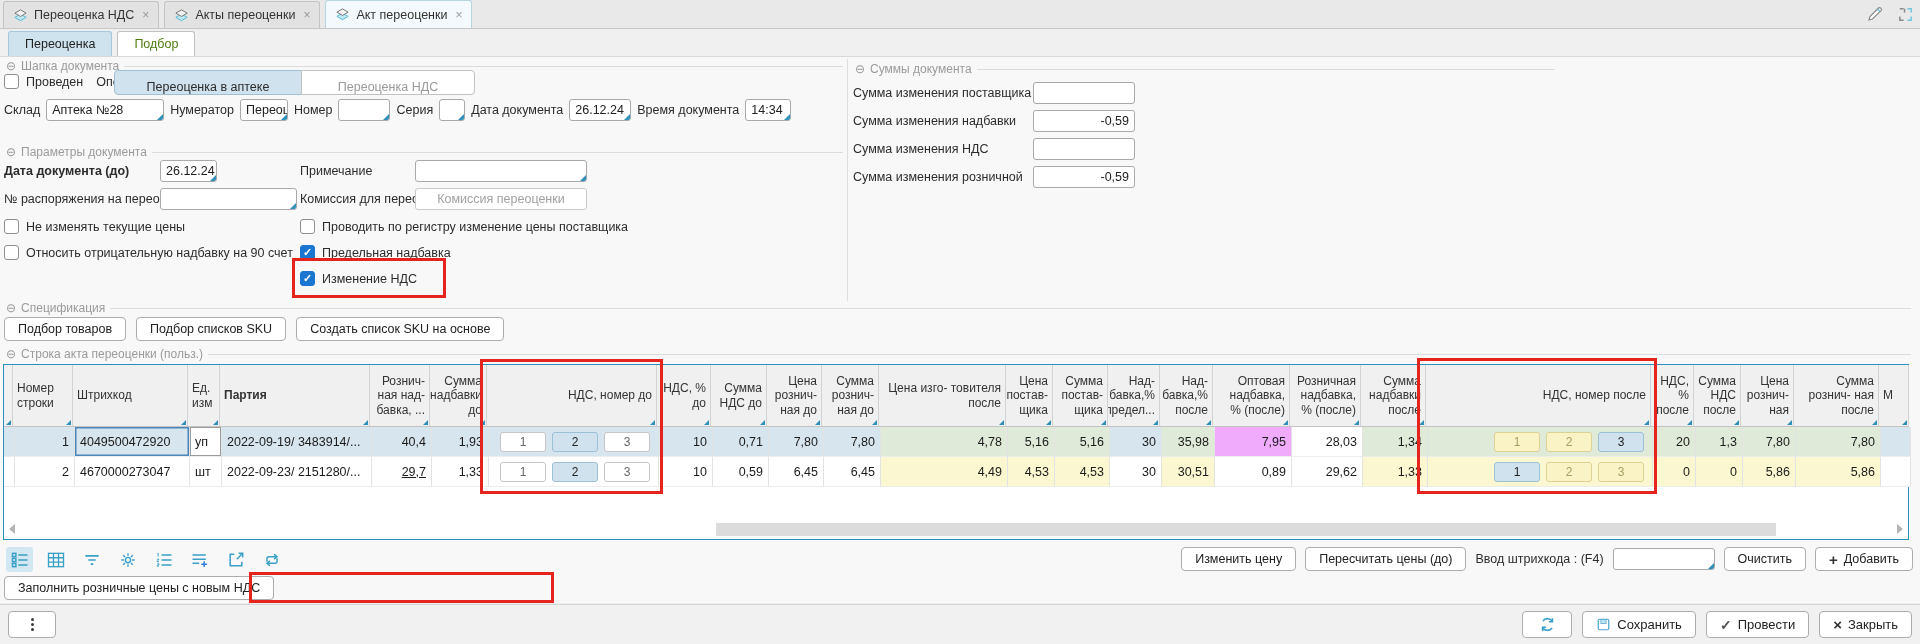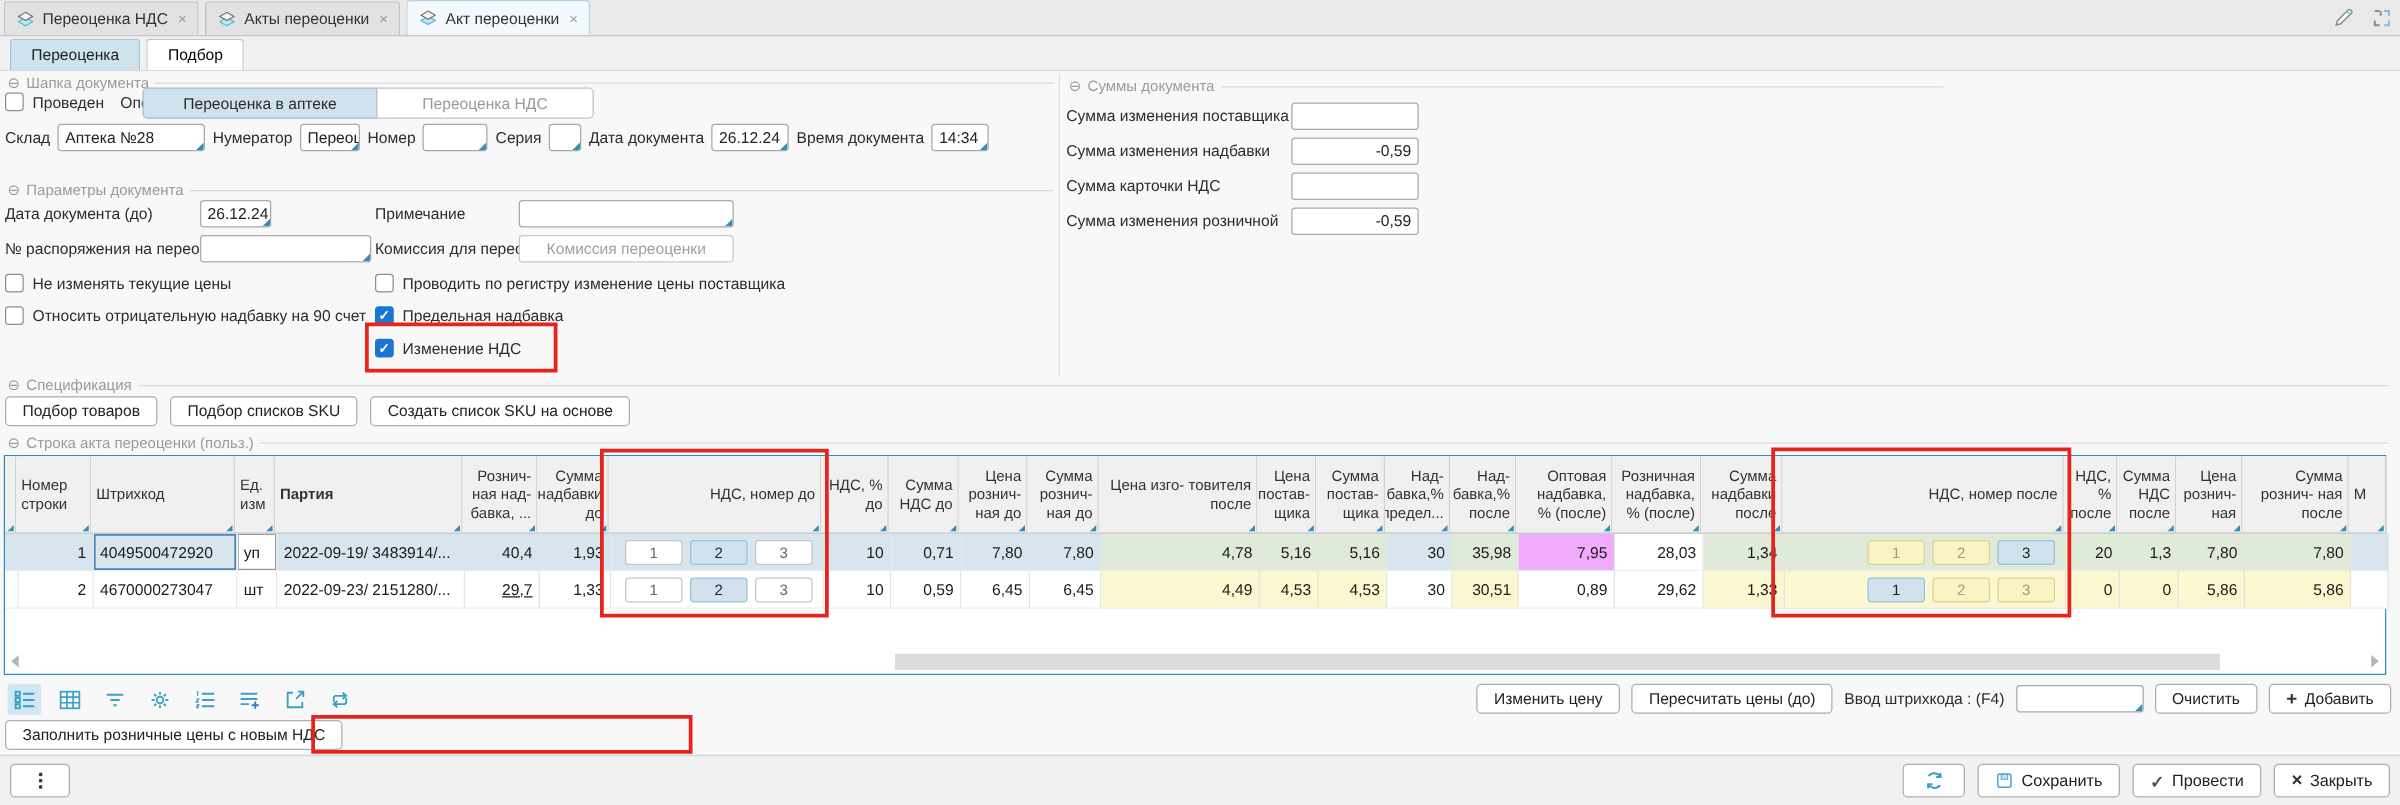--- a/index.html
+++ b/index.html
@@ -14,21 +14,21 @@
     background:#e2e2e2; border:1px solid #c4c4c4; border-bottom:none; border-radius:3px 3px 0 0;
     margin-right:5px; color:#333; }
   .dtab.active { background:#f3f9fc; border-color:#b7d4e1; height:28px; }
   .dtab .x { color:#9a9a9a; font-size:12px; margin-left:2px; }
   .top-icons { position:absolute; right:6px; top:4px; display:flex; gap:12px; align-items:center; }
 
   
   .view-bar { position:absolute; left:0; top:30px; width:1920px; height:27px; background:#f0f0f0;
     border-bottom:1px solid #d8d8d8; display:flex; align-items:flex-end; padding-left:8px; }
   .vtab { height:25px; display:flex; align-items:center; padding:0 16px; margin-right:5px;
-    background:#fff; border:1px solid #c2c2c2; border-bottom:none; border-radius:3px 3px 0 0; color:#000000; }
+    background:#fff; border:1px solid #c2c2c2; border-bottom:none; border-radius:3px 3px 0 0; color:#4d7c0f; }
   .vtab.active { background:#cfe3ee; border-color:#a3c6d8; color:#222; }
 
   .panel { position:absolute; left:0; top:57px; width:1920px; height:546px; background:#f8f8f8; }
 
   
   .glabel { display:flex; align-items:center; gap:5px; color:#9b9b9b; font-size:12px; }
   .glabel .gline { flex:1; height:1px; background:#dcdcdc; }
   .gsym { font-size:12px; color:#9b9b9b; }
 
   
@@ -39,21 +39,21 @@
   .field.ghost { color:#a0a0a0; justify-content:center; border-color:#c9c9c9; }
   .tri::after { content:""; position:absolute; right:0; bottom:0; width:0; height:0;
     border-left:6px solid transparent; border-bottom:6px solid #2e8fba; }
   .btn { height:24px; background:#fff; border:1px solid #adadad; border-radius:4px;
     display:inline-flex; align-items:center; justify-content:center; gap:6px;
     padding:0 13px; color:#222; white-space:nowrap; }
   .cb { width:15px; height:15px; border:1px solid #8f8f8f; border-radius:3px; background:#fff;
     display:inline-flex; align-items:center; justify-content:center; flex:none; }
   .cb.on { background:#1b76d2; border-color:#1b76d2; color:#fff; font-size:11px; font-weight:bold; }
   .cbrow { position:absolute; display:flex; align-items:center; gap:7px; }
-  .seg { height:25px; display:flex; align-items:center; justify-content:center;
+  .seg { height:25px; display:flex; align-items:flex-end; justify-content:center;
     border:1px solid #c2c2c2; background:#fff; color:#9a9a9a; }
   .seg.on { background:#cfe2ed; border-color:#9fc0d2; color:#2c2c2c; }
   .seg.first { border-radius:4px 0 0 4px; } .seg.last { border-radius:0 4px 4px 0; margin-left:-1px; }
 
   .vline { position:absolute; width:1px; background:#dedede; }
 
   
   .grid { position:absolute; left:3px; top:307px; width:1906px; height:176px; background:#fff;
     border:1px solid #2e8fba; }
   .ghead { display:flex; height:62px; }
@@ -201,21 +201,21 @@
         <span>14:34</span>
       </div>
   </div>
 
   <div class="abs glabel" style="left:6px; top:88px; width:837px;">
     <span class="gsym">⊖</span>
     <span>Параметры документа</span>
       <span class="gline"></span>
   </div>
   <div class="abs" style="left:4px; top:103px; display:flex; align-items:center;">
-    <span class="lbl" style="width:156px;">Дата документа (до)</span>
+    <span class="lbl" style="width:156px;font-weight:bold;">Дата документа (до)</span>
     <div class="field tri" style="width:57px;">
         <span>26.12.24</span>
       </div>
     <span class="lbl" style="margin-left:83px; width:115px;">Примечание</span>
     <div class="field tri" style="width:172px;">
         <span></span>
       </div>
   </div>
   <div class="abs" style="left:4px; top:131px; display:flex; align-items:center;">
     <span class="lbl" style="width:156px;">№ распоряжения на переоценку</span>
@@ -260,21 +260,21 @@
         <span></span>
       </div>
   </div>
   <div class="abs" style="left:853px; top:53px; display:flex; align-items:center;">
     <span class="lbl" style="width:180px;">Сумма изменения надбавки</span>
     <div class="field num" style="width:102px;">
         <span>-0,59</span>
       </div>
   </div>
   <div class="abs" style="left:853px; top:81px; display:flex; align-items:center;">
-    <span class="lbl" style="width:180px;">Сумма карточки НДС</span>
+    <span class="lbl" style="width:180px;">Сумма изменения НДС</span>
     <div class="field num" style="width:102px;">
         <span></span>
       </div>
   </div>
   <div class="abs" style="left:853px; top:109px; display:flex; align-items:center;">
     <span class="lbl" style="width:180px;">Сумма изменения розничной</span>
     <div class="field num" style="width:102px;">
         <span>-0,59</span>
       </div>
   </div>

